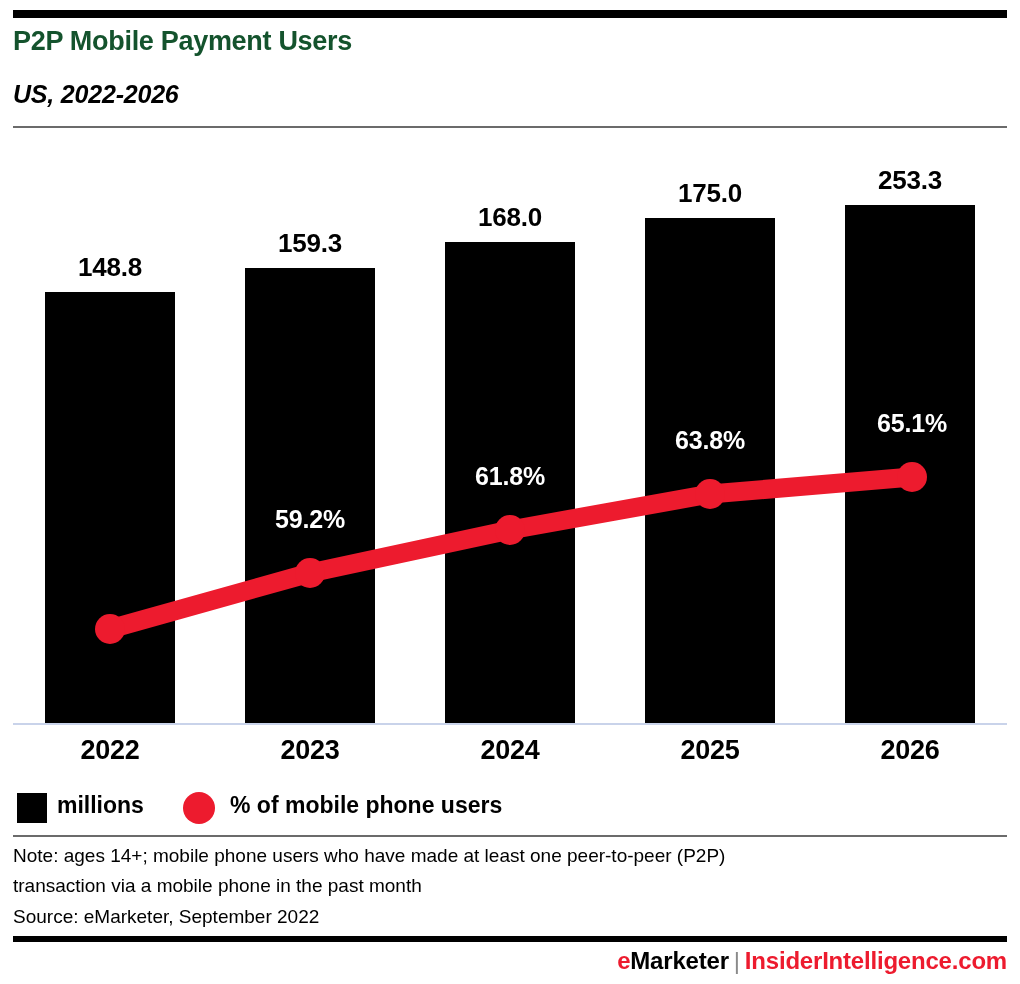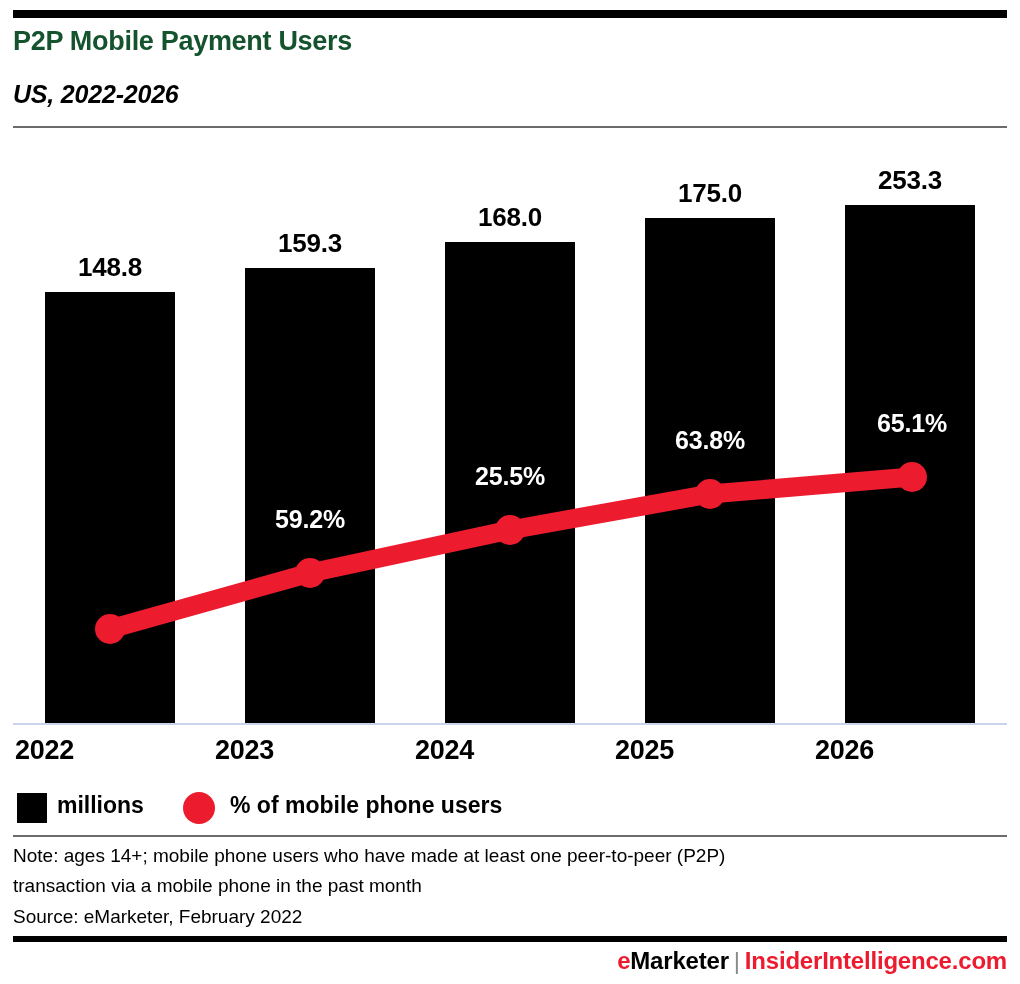--- a/index.html
+++ b/index.html
@@ -96,21 +96,21 @@
     width: 1020px;
     height: 984px;
     pointer-events: none;
   }
   .xtick {
     position: absolute;
     top: 735px;
     font-size: 27px;
     font-weight: bold;
     color: #000000;
-    text-align: left;
+    text-align: center;
     letter-spacing: -0.3px;
   }
 
   
   .legend-swatch-square {
     position: absolute;
     left: 17px; top: 793px;
     width: 30px; height: 30px;
     background: #000000;
   }
@@ -205,41 +205,41 @@
       <g id="pct-markers">
           <circle cx="110" cy="629" r="15" fill="#ED1B2E"></circle>
           <circle cx="310" cy="573" r="15" fill="#ED1B2E"></circle>
           <circle cx="510" cy="530" r="15" fill="#ED1B2E"></circle>
           <circle cx="710" cy="494" r="15" fill="#ED1B2E"></circle>
           <circle cx="912" cy="477" r="15" fill="#ED1B2E"></circle>
         </g>
     </svg>
 
     <div class="pct-label" id="pctlab-1" style="left: 220px; width: 180px; top: 505px;">59.2%</div>
-    <div class="pct-label" id="pctlab-2" style="left: 420px; width: 180px; top: 462px;">25.5%</div>
+    <div class="pct-label" id="pctlab-2" style="left: 420px; width: 180px; top: 462px;">61.8%</div>
     <div class="pct-label" id="pctlab-3" style="left: 620px; width: 180px; top: 426px;">63.8%</div>
     <div class="pct-label" id="pctlab-4" style="left: 822px; width: 180px; top: 409px;">65.1%</div>
 
     <div class="baseline"></div>
 
     <div class="xtick" id="xtick-0" style="left: 15px; width: 190px;">2022</div>
     <div class="xtick" id="xtick-1" style="left: 215px; width: 190px;">2023</div>
     <div class="xtick" id="xtick-2" style="left: 415px; width: 190px;">2024</div>
     <div class="xtick" id="xtick-3" style="left: 615px; width: 190px;">2025</div>
     <div class="xtick" id="xtick-4" style="left: 815px; width: 190px;">2026</div>
   </div>
 
   <div class="legend-swatch-square"></div>
   <div class="legend-label-millions">millions</div>
   <div class="legend-swatch-dot"></div>
   <div class="legend-label-pct">% of mobile phone users</div>
 
   <div class="notes-rule"></div>
   <div class="note-line note-1">Note: ages 14+; mobile phone users who have made at least one peer-to-peer (P2P)</div>
   <div class="note-line note-2">transaction via a mobile phone in the past month</div>
-  <div class="note-line note-3">Source: eMarketer, February 2022</div>
+  <div class="note-line note-3">Source: eMarketer, September 2022</div>
 
   <div class="footer-rule"></div>
   <div class="footer">
     <span class="e">e</span><span class="marketer">Marketer</span><span class="pipe">|</span><span class="site">InsiderIntelligence.com</span>
   </div>
 
 </div>
 
 </body></html>

